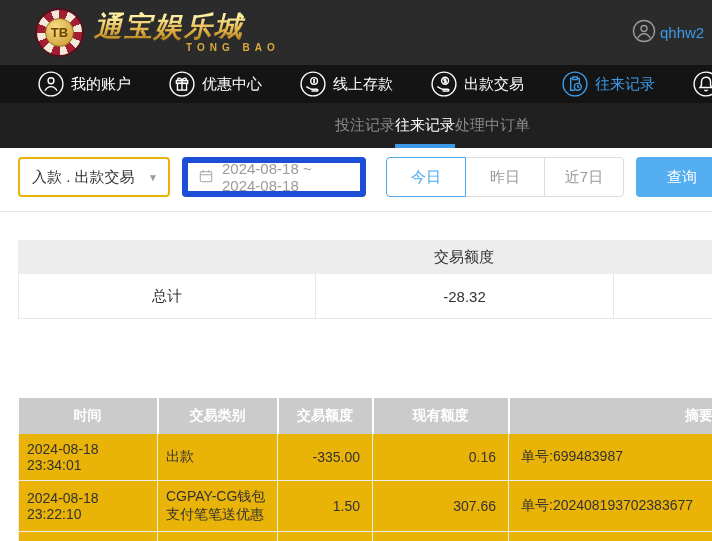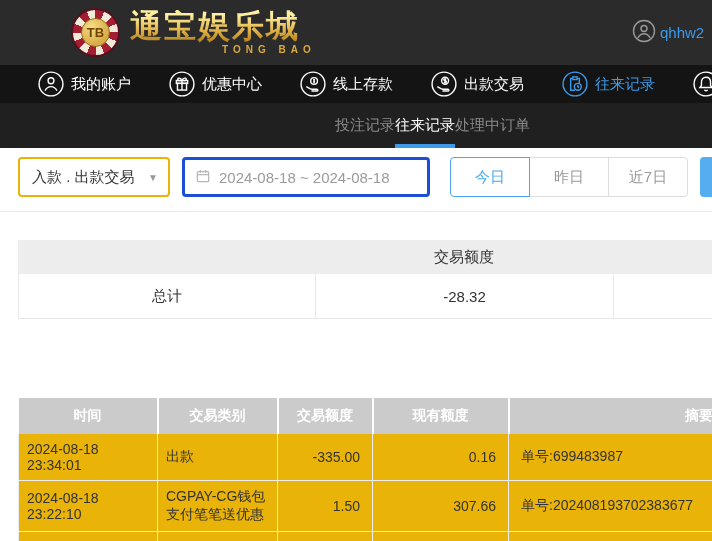--- a/index.html
+++ b/index.html
@@ -2,55 +2,55 @@
 <html><head>
 <meta charset="utf-8">
 <style>
   html,body{margin:0;padding:0;}
   body{
     width:712px;height:541px;overflow:hidden;background:#fff;
     font-family:"Liberation Sans","DejaVu Sans",sans-serif;
     color:#333;position:relative;
   }
   
-  .top-header{height:65px;background:#2b2b2b;display:flex;align-items:center;position:relative;padding-left:36px;}
+  .top-header{height:65px;background:#2b2b2b;display:flex;align-items:center;position:relative;}
   .logo-wrap{display:flex;align-items:center;margin-left:35px;}
   .chip{width:45px;height:45px;border-radius:50%;
     background:repeating-conic-gradient(#a31e32 0deg 22.5deg,#f2ead8 22.5deg 45deg);
     border:2px solid #55101d;position:relative;flex:0 0 auto;}
   .chip-inner{position:absolute;inset:8px;border-radius:50%;
     background:radial-gradient(circle at 35% 30%,#f6dd84,#c9952c);
     border:1px solid #96701f;display:flex;align-items:center;justify-content:center;
     color:#6e4400;font-weight:bold;font-size:13px;}
   .logo-text{margin-left:10px;display:flex;flex-direction:column;}
   .logo-title{font-family:"DejaVu Serif","Liberation Serif",serif;font-weight:bold;
-    font-size:32px;line-height:1.05;letter-spacing:2px;
+    font-size:28px;line-height:1.05;letter-spacing:2px;
     background:linear-gradient(180deg,#fdf0a0 15%,#e8bc52 55%,#b8861f 95%);
-    -webkit-background-clip:text;background-clip:text;color:transparent;}
+    -webkit-background-clip:text;background-clip:text;color:transparent;font-style:italic;}
   .logo-sub{color:#d9a93c;font-size:10px;font-weight:bold;letter-spacing:5px;margin:1px 0 0 92px;}
   .user-area{position:absolute;left:632px;top:0;height:65px;display:flex;align-items:center;gap:4px;}
   .user-area svg{flex:0 0 auto;}
   .username{color:#3d9ae8;font-size:15px;white-space:nowrap;}
   
   .main-nav{height:38px;background:#141414;display:flex;align-items:center;padding-left:38px;gap:38px;}
   .nav-item{display:flex;align-items:center;gap:7px;color:#fff;font-size:15px;cursor:pointer;white-space:nowrap;}
   .nav-item.active{color:#3d9ae8;}
   .nav-item svg{display:block;}
   
   .sub-nav{height:45px;background:#202020;display:flex;align-items:stretch;padding-left:335px;}
   .sub-tab{display:flex;align-items:center;color:#8a8a8a;font-size:15px;cursor:pointer;
     border-bottom:4px solid transparent;padding-top:4px;white-space:nowrap;}
   .sub-tab.active{color:#fff;border-bottom-color:#3d9ae8;}
   
   .filter-row{display:flex;align-items:center;margin:8px 0 0 18px;height:42px;gap:12px;}
   .select-box{width:152px;height:40px;border:2px solid #eab308;border-radius:4px;
     display:flex;align-items:center;justify-content:space-between;padding:0 10px 0 12px;
     box-sizing:border-box;font-size:15px;color:#333;cursor:pointer;flex:0 0 auto;}
   .caret{color:#9a9a9a;font-size:10px;}
-  .date-box{width:248px;height:40px;border:3px solid #1d4ed8;border-radius:4px;
+  .date-box{width:184px;height:40px;border:6px solid #1d4ed8;border-radius:4px;
     display:flex;align-items:center;gap:8px;padding:0 10px;box-sizing:border-box;
     font-size:15px;color:#9b9b9b;cursor:pointer;flex:0 0 auto;}
   .quick-group{display:flex;flex:0 0 auto;padding-left:8px;}
   .quick-btn{width:80px;height:40px;line-height:38px;text-align:center;border:1px solid #dcdcdc;
     box-sizing:border-box;font-size:15px;color:#999;cursor:pointer;background:#fff;margin-left:-1px;}
   .quick-btn:first-child{border-radius:4px 0 0 4px;margin-left:0;}
   .quick-btn:last-child{border-radius:0 4px 4px 0;}
   .quick-btn.active{border-color:#4aa7ec;color:#4aa7ec;position:relative;z-index:1;}
   .search-btn{width:92px;height:40px;background:#55aef0;color:#fff;border:none;border-radius:4px;
     font-size:15px;cursor:pointer;flex:0 0 auto;font-family:inherit;}

